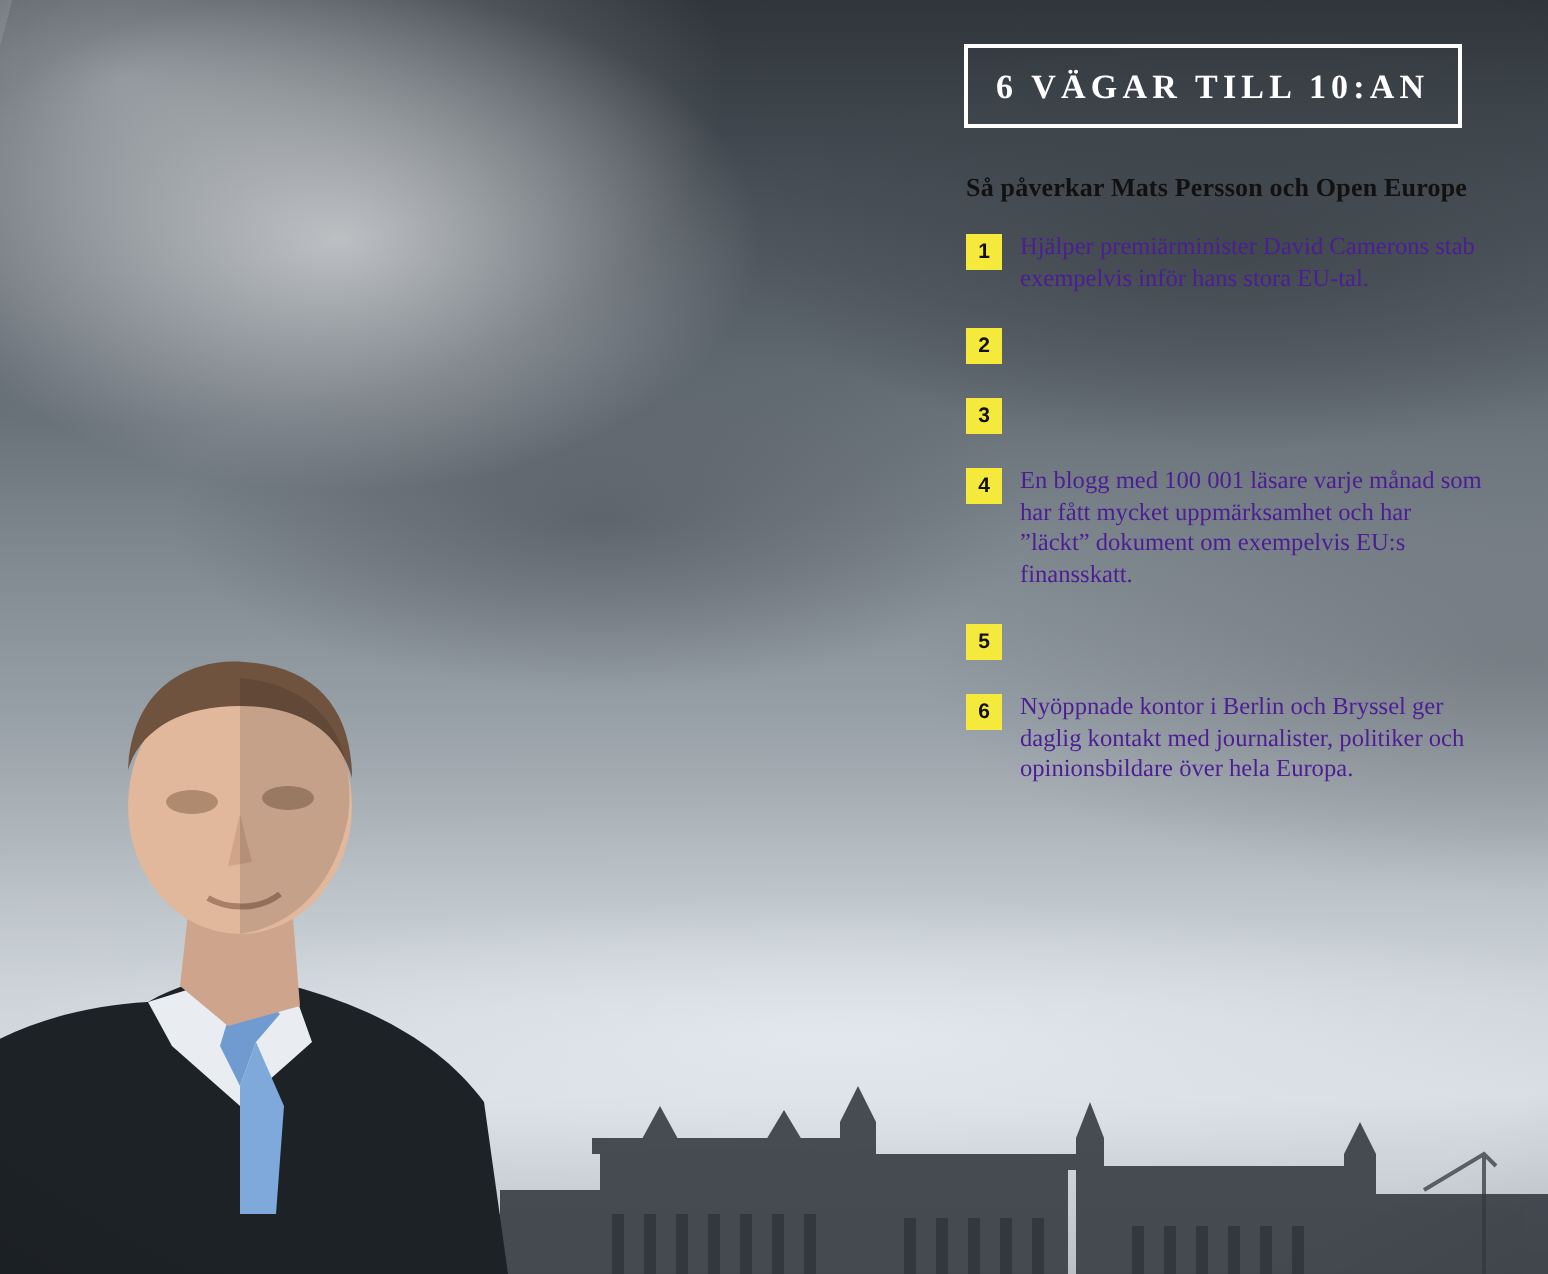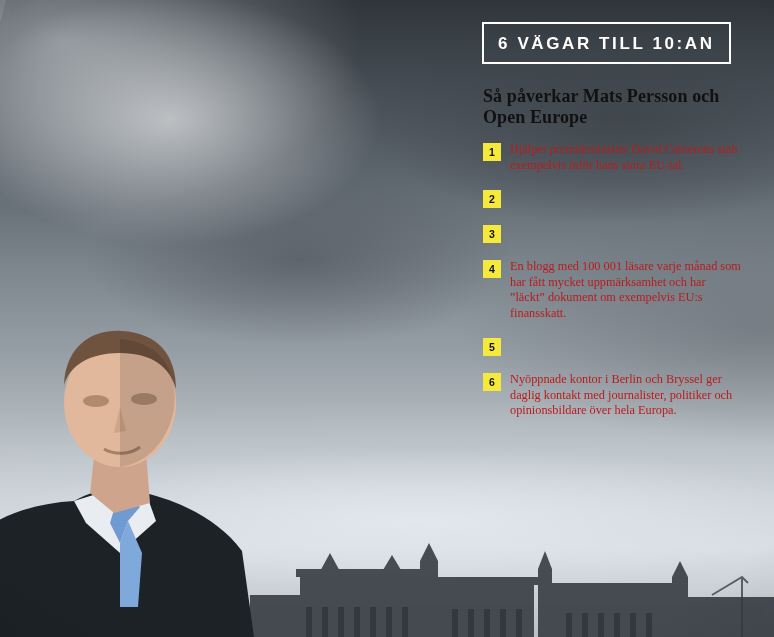--- a/index.html
+++ b/index.html
@@ -95,33 +95,33 @@
     width: 290px;
     color: #1a1a1a;
   }
   .headline-box {
     display: inline-block;
     border: 2px solid #ffffff;
     padding: 11px 14px 10px 14px;
     margin-left: 16px;
   }
   .headline {
-    font-family: Liberation Sans, sans-serif;
+    font-family: Liberation Serif, serif;
     font-weight: bold;
     font-size: 17px;
     letter-spacing: 2.6px;
     color: #ffffff;
     white-space: nowrap;
     line-height: 1;
   }
   .subhead {
     margin: 22px 0 14px 17px;
     font-family: "Liberation Serif", serif;
     font-weight: bold;
-    font-size: 18px;
+    font-size: 13px;
     color: #111111;
     letter-spacing: .1px;
   }
   .items { margin: 0; padding: 0; list-style: none; }
   .item {
     display: flex;
     align-items: flex-start;
     margin: 0 0 16px 17px;
   }
   .num {
@@ -135,21 +135,21 @@
     font-size: 10.5px;
     line-height: 18px;
     text-align: center;
     margin-top: 1px;
   }
   .item-text {
     margin-left: 9px;
     font-family: "Liberation Serif", serif;
     font-size: 12.3px;
     line-height: 15.5px;
-    color: #b91c1c;
+    color: #4c1d95;
     max-width: 232px;
   }
 </style>
 </head>
 <body>
 
 <div class="page">
 
   <div class="photo">
     <div class="clouds"></div>

